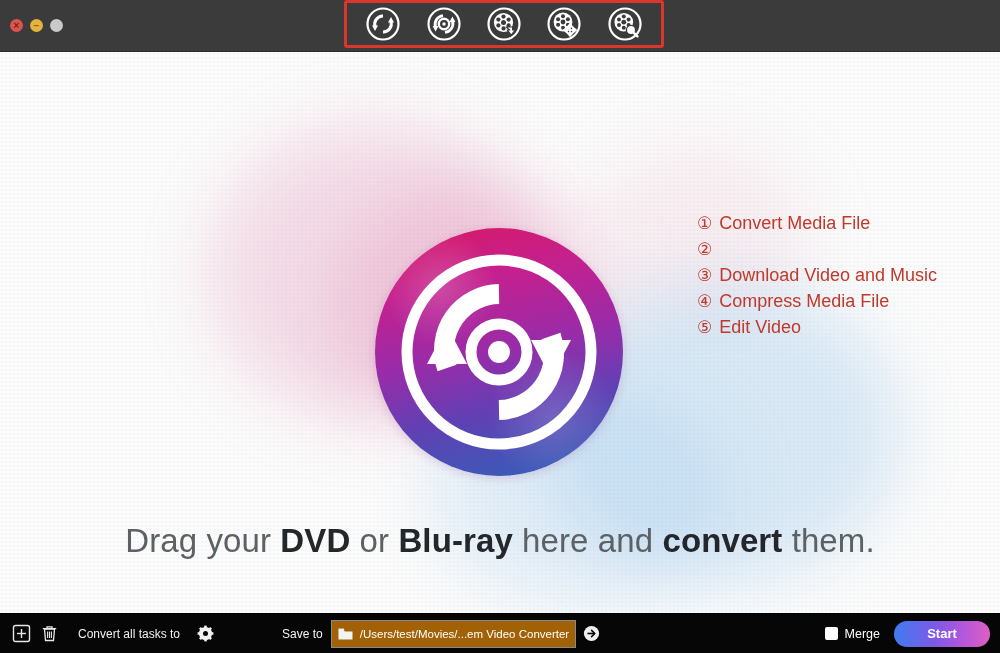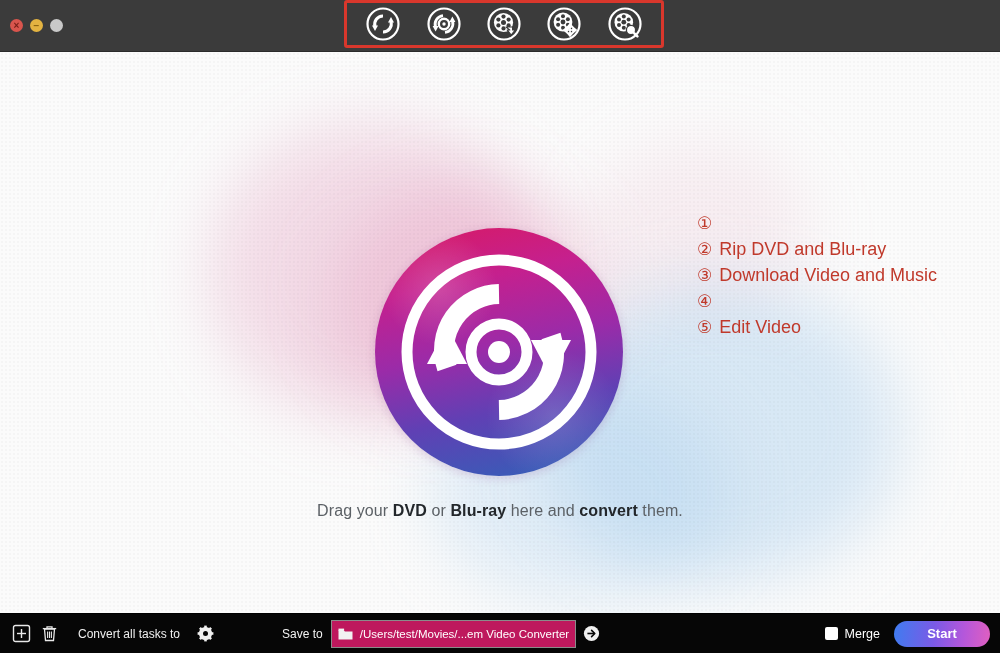--- a/index.html
+++ b/index.html
@@ -173,23 +173,23 @@
   .logo-circle svg {
     position: absolute;
     left: 0; top: 0;
   }
 
   
   .drag-hint {
     position: absolute;
     left: 0;
     right: 0;
-    top: 450px;
+    top: 470px;
     text-align: center;
-    font-size: 16px;
+    font-size: 33px;
     color: #5c6166;
     font-weight: 300;
     letter-spacing: 0.1px;
   }
   .drag-hint b { color: #23272b; font-weight: 700; }
 
   
   .annotations {
     position: absolute;
     left: 697px;
@@ -262,21 +262,21 @@
     line-height: 0;
   }
   .gear { margin-left: 9px; cursor: pointer; display: flex; align-items: center; }
 
   .saveto-label { margin-left: 68px; margin-right: 8px; font-size: 12px; }
 
   .path-box {
     display: flex;
     align-items: center;
     height: 28px;
-    background: #be185d;
+    background: #a16207;
     border: 1px solid #8a8a8a;
     padding: 12px 6px;
     gap: 7px;
     color: #fff;
     font-size: 11.5px;
     white-space: nowrap;
     cursor: pointer;
   }
   .go-btn { margin-left: 7px; cursor: pointer; display: flex; align-items: center; }
 
@@ -442,31 +442,32 @@
       </div>
     </div>
 
     <div class="drag-hint">
       <span>Drag your </span><b>DVD</b><span> or </span><b>Blu-ray</b><span> here and </span><b>convert</b><span> them.</span>
     </div>
 
     <div class="annotations">
       <div class="ann-row">
         <span class="ann-num">①</span>
+        <span>Convert Media File</span>
       </div>
       <div class="ann-row">
         <span class="ann-num">②</span>
-        <span>Rip DVD and Blu-ray</span>
       </div>
       <div class="ann-row">
         <span class="ann-num">③</span>
         <span>Download Video and Music</span>
       </div>
       <div class="ann-row">
         <span class="ann-num">④</span>
+        <span>Compress Media File</span>
       </div>
       <div class="ann-row">
         <span class="ann-num">⑤</span>
         <span>Edit Video</span>
       </div>
     </div>
 
   </div>
 
   <div class="bottombar">

